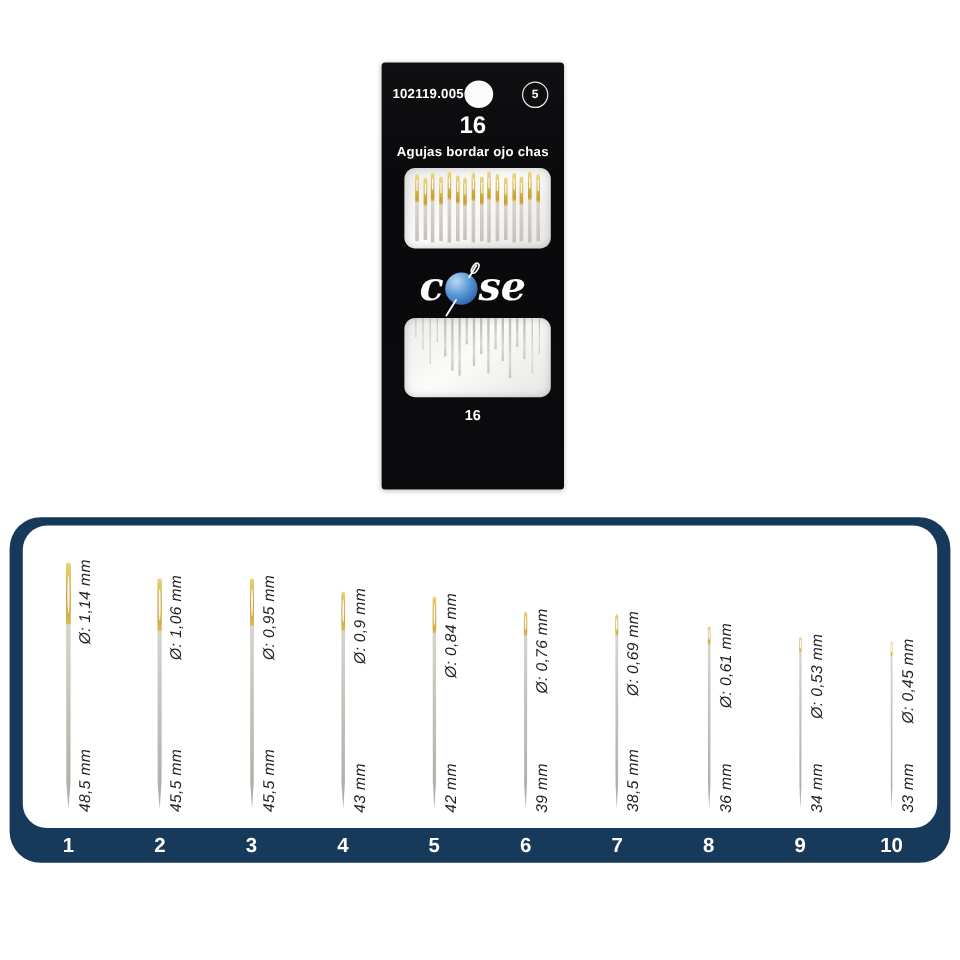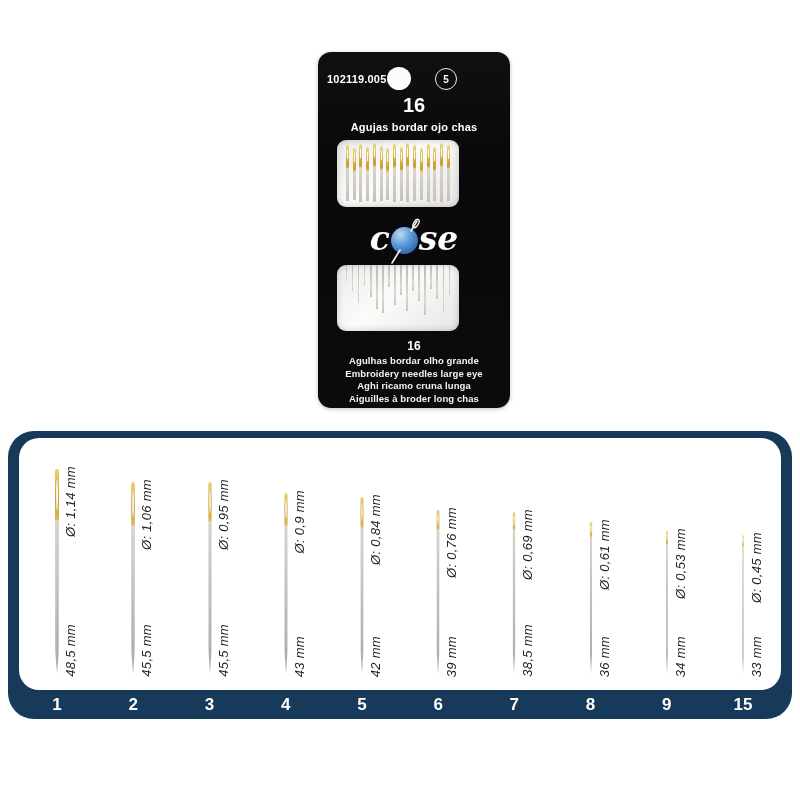--- a/index.html
+++ b/index.html
@@ -1,20 +1,20 @@
 <!DOCTYPE html>
 <html><head>
 <meta charset="utf-8">
 <style>
   html,body{margin:0;padding:0}
   body{width:800px;height:800px;background:#ffffff;font-family:"Liberation Sans",sans-serif;position:relative;overflow:hidden}
 
   
-  .package{position:absolute;left:318px;top:52px;width:192px;height:356px;
-    background:linear-gradient(180deg,#101013,#09090c 30%,#0b0b0e);border-radius:13px;color:#fff;
+  .package{position:absolute;left:318px;top:52px;width:152px;height:356px;
+    background:linear-gradient(180deg,#101013,#09090c 30%,#0b0b0e);border-radius:3px;color:#fff;
     box-shadow:0 1px 4px rgba(0,0,0,.25)}
   .sku{position:absolute;left:9px;top:21px;font-size:11px;font-weight:bold;letter-spacing:.2px}
   .hole{position:absolute;left:69px;top:15px;width:24px;height:23px;background:#fcfcfc;border-radius:50%}
   .badge{position:absolute;left:117px;top:16px;width:20px;height:20px;border:1.5px solid #e9e9e9;border-radius:50%;
     display:flex;align-items:center;justify-content:center;font-size:10px;font-weight:bold}
   .pkg-size{position:absolute;top:42px;width:100%;text-align:center;font-size:20px;font-weight:bold}
   .pkg-title{position:absolute;top:69px;width:100%;text-align:center;font-size:11px;font-weight:bold;letter-spacing:.2px}
   .blister{position:absolute;left:19px;width:122px;border-radius:9px;
     background:linear-gradient(140deg,#ececea,#fbfbfa 45%,#e7e6e4);
     box-shadow:inset 0 0 7px rgba(0,0,0,.20)}
@@ -137,26 +137,20 @@
         <div class="b2n" style="height: 36px;"></div>
         <div class="b2n" style="height: 50px;"></div>
         <div class="b2n" style="height: 24px;"></div>
         <div class="b2n" style="height: 34px;"></div>
         <div class="b2n" style="height: 46px;"></div>
         <div class="b2n" style="height: 30px;"></div>
       </div>
   </div>
 
   <div class="pkg-size2">16</div>
-  <div class="pkg-desc">
-    <div>Agulhas bordar olho grande</div>
-    <div>Embroidery needles large eye</div>
-    <div>Aghi ricamo cruna lunga</div>
-    <div>Aiguilles à broder long chas</div>
-  </div>
 </div>
 
 <div class="chartbox">
   <div class="panel" id="panel">
       <div class="col">
         <svg class="needle" width="6" height="206" viewBox="0 0 5.9 206" style="top:30px">
     <defs>
             <linearGradient id="ng0" x1="0" y1="0" x2="0" y2="1">
       <stop offset="0" stop-color="#eed37a"></stop>
       <stop offset="0.139" stop-color="#c79d2e"></stop>
@@ -338,15 +332,15 @@
   <div class="numrow" id="numrow">
       <div class="numcell">1</div>
       <div class="numcell">2</div>
       <div class="numcell">3</div>
       <div class="numcell">4</div>
       <div class="numcell">5</div>
       <div class="numcell">6</div>
       <div class="numcell">7</div>
       <div class="numcell">8</div>
       <div class="numcell">9</div>
-      <div class="numcell">15</div>
+      <div class="numcell">10</div>
     </div>
 </div>
 
 </body></html>

